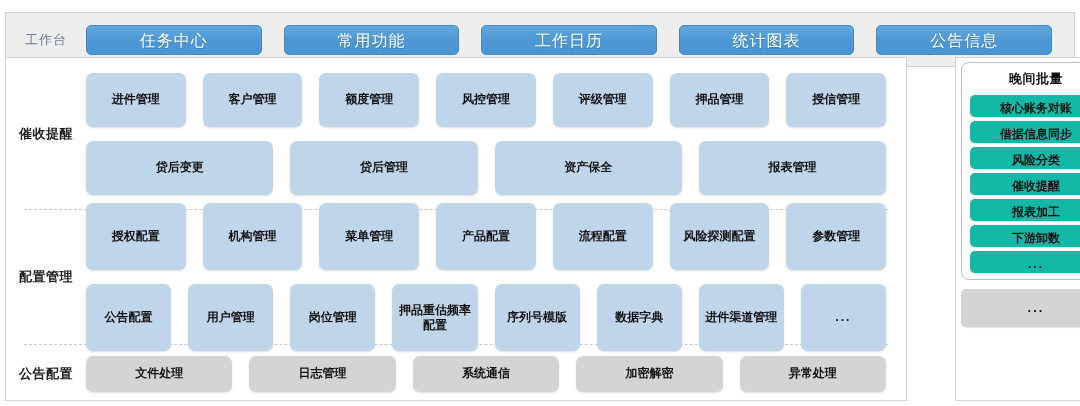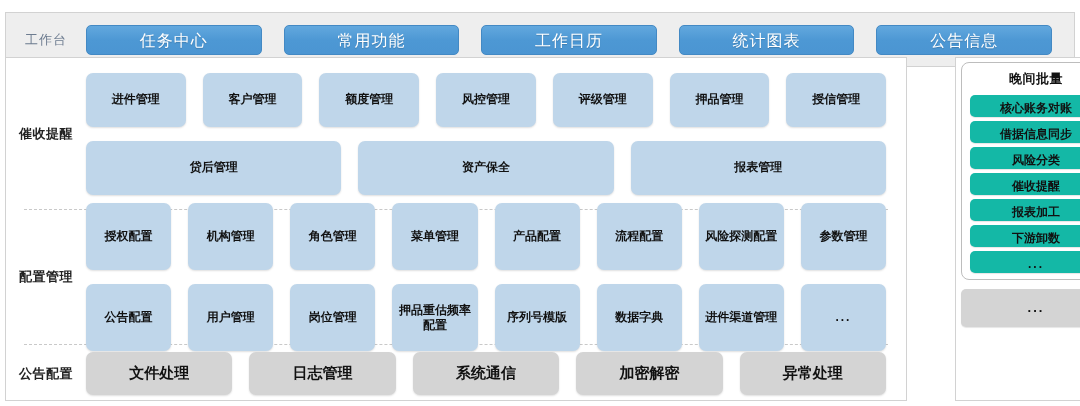--- a/index.html
+++ b/index.html
@@ -132,22 +132,22 @@
     line-height: 1.25;
     cursor: pointer;
     box-sizing: border-box;
     padding: 2px 4px;
   }
   .section.business .tile { height: 54px; }
   .section.config .tile   { height: 67px; }
 
   .tile.grey {
     background: #d4d4d4;
-    height: 43px;
-    font-size: 15px;
+    height: 36px;
+    font-size: 12px;
   }
   .tile.ellipsis { letter-spacing: 2px; }
 
   
   .right-col {
     position: absolute;
     left: 955px;
     top: 57px;
     width: 162px;
     height: 344px;
@@ -228,36 +228,36 @@
         <div class="tile-row">
           <div class="tile">进件管理</div>
           <div class="tile">客户管理</div>
           <div class="tile">额度管理</div>
           <div class="tile">风控管理</div>
           <div class="tile">评级管理</div>
           <div class="tile">押品管理</div>
           <div class="tile">授信管理</div>
         </div>
         <div class="tile-row">
+          <div class="tile">贷后变更</div>
           <div class="tile">贷后管理</div>
           <div class="tile">资产保全</div>
           <div class="tile">报表管理</div>
         </div>
       </div>
     </div>
 
     <div class="divider"></div>
 
     <div class="section config">
       <div class="sec-label">配置管理</div>
       <div class="sec-rows">
         <div class="tile-row">
           <div class="tile">授权配置</div>
           <div class="tile">机构管理</div>
-          <div class="tile">角色管理</div>
           <div class="tile">菜单管理</div>
           <div class="tile">产品配置</div>
           <div class="tile">流程配置</div>
           <div class="tile">风险探测配置</div>
           <div class="tile">参数管理</div>
         </div>
         <div class="tile-row">
           <div class="tile">公告配置</div>
           <div class="tile">用户管理</div>
           <div class="tile">岗位管理</div>

